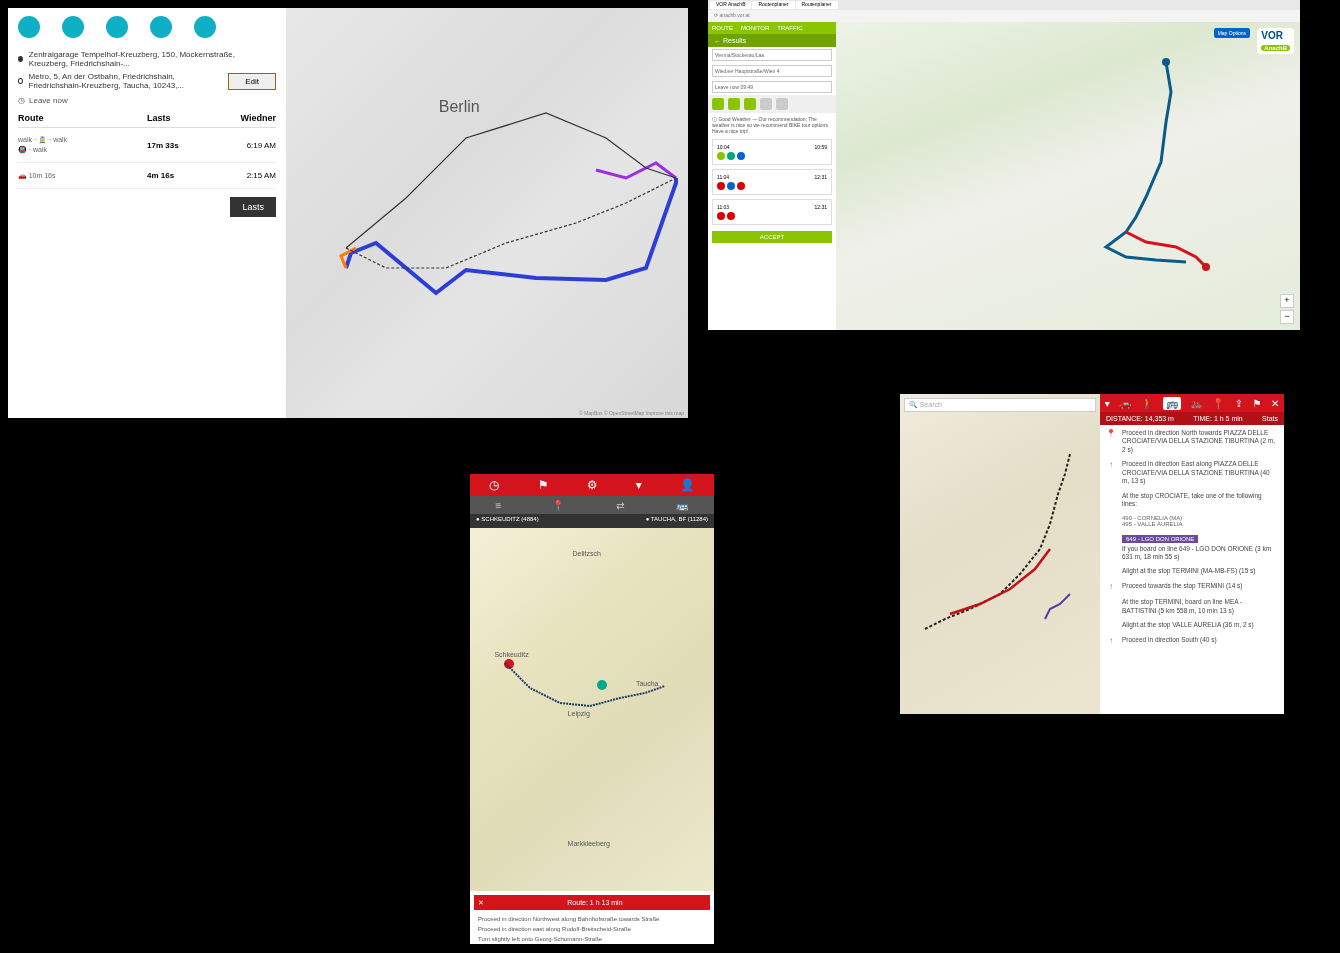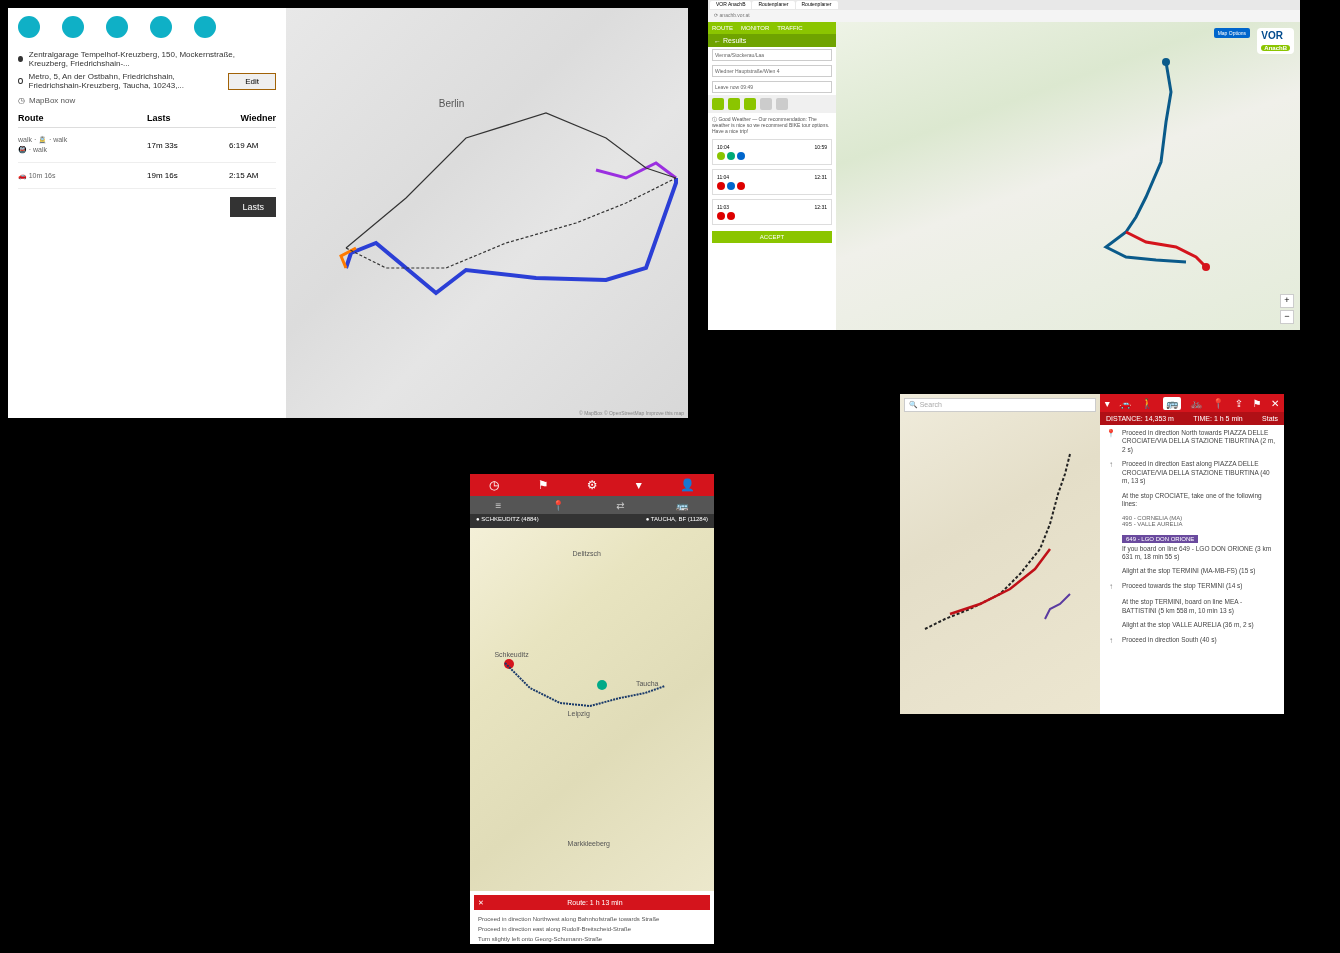--- a/index.html
+++ b/index.html
@@ -14,24 +14,24 @@
 .dot-b { width: 6px; height: 6px; border-radius: 50%; background: #333; }
 .dot-o { width: 6px; height: 6px; border-radius: 50%; border: 1px solid #333; }
 .p1-edit { border: 1px solid #a16207; padding: 3px 16px; font-size: 8px; margin-left: auto; }
 .p1-leave { font-size: 8px; color: #555; margin: 6px 0 8px; display: flex; align-items: center; gap: 4px; }
 .p1-hdr { display: flex; font-size: 9px; font-weight: bold; border-bottom: 1px solid #ddd; padding-bottom: 4px; }
 .p1-hdr span:nth-child(1){ flex: 2; } .p1-hdr span:nth-child(2){ flex: 1; } .p1-hdr span:nth-child(3){ flex: 1; text-align: right; }
 .p1-rt { display: flex; font-size: 8px; padding: 8px 0; border-bottom: 1px solid #eee; align-items: center; }
 .p1-rt.sel { border: 1px solid #0fb0c6; background: #f5feff; padding: 8px 4px; }
 .p1-rt .lines { flex: 2; display: flex; flex-direction: column; gap: 2px; }
 .p1-rt .lines div { font-size: 7px; color: #666; }
-.p1-rt .dur { flex: 1; } .p1-rt .arr { flex: 1; text-align: center; }
+.p1-rt .dur { flex: 1; font-weight: bold; } .p1-rt .arr { flex: 1; text-align: right; }
 .p1-start { background: #333; color: #fff; border: none; padding: 5px 12px; font-size: 9px; float: right; margin-top: 8px; }
 .p1-map { flex: 1; background: linear-gradient(135deg,#e8e8e8,#dcdcdc 40%,#e5e5e5 60%,#d8d8d8); position: relative; }
-.p1-citylabel { position: absolute; left: 38%; top: 22%; font-size: 10px; color: #555; }
+.p1-citylabel { position: absolute; left: 38%; top: 22%; font-size: 16px; color: #555; }
 
 
 .p2 { position: absolute; left: 708px; top: 0; width: 592px; height: 330px; background: #fff; display: flex; flex-direction: column; }
 .p2-tabs { height: 10px; background: #e8e8e8; display: flex; gap: 1px; font-size: 5px; padding: 1px 2px; }
 .p2-tab { background: #fff; padding: 0 6px; border-radius: 2px 2px 0 0; }
 .p2-url { height: 12px; background: #f4f4f4; font-size: 5px; padding: 2px 6px; color: #777; }
 .p2-body { flex: 1; display: flex; }
 .p2-side { width: 128px; display: flex; flex-direction: column; font-size: 6px; }
 .p2-grn { background: #8bc500; color: #fff; padding: 3px 4px; display: flex; gap: 8px; }
 .p2-grn2 { background: #6fa300; color: #fff; padding: 3px 6px; font-size: 7px; }
@@ -95,40 +95,40 @@
       <span class="dot-b"></span>
       <span>Zentralgarage Tempelhof-Kreuzberg, 150, Mockernstraße, Kreuzberg, Friedrichshain-...</span>
     </div>
     <div class="p1-row">
       <span class="dot-o"></span>
       <span>Metro, 5, An der Ostbahn, Friedrichshain, Friedrichshain-Kreuzberg, Taucha, 10243,...</span>
       <button class="p1-edit">Edit</button>
     </div>
     <div class="p1-leave">
       <span>◷</span>
-      <span>MapBox now</span>
+      <span>Leave now</span>
     </div>
     <div class="p1-hdr">
       <span>Route</span>
       <span>Lasts</span>
       <span>Wiedner</span>
     </div>
     <div class="p1-rt">
       <div class="lines">
           <div>walk · 🚊 · walk</div>
           <div>🚇 · walk</div>
         </div>
       <div class="dur">17m 33s</div>
       <div class="arr">6:19 AM</div>
     </div>
     <div class="p1-rt">
       <div class="lines">
           <div>🚗 10m 16s</div>
         </div>
-      <div class="dur">19m 16s</div>
+      <div class="dur">4m 16s</div>
       <div class="arr">2:15 AM</div>
     </div>
     <button class="p1-start">Lasts</button>
   </div>
   <div class="p1-map">
     <span class="p1-citylabel">Berlin</span>
     <svg class="route">
       <polyline points="60,260 65,245 90,235 150,285 180,262 250,270 320,272 360,260 390,175 390,170" stroke="#2b3fd6" stroke-width="4" fill="none"></polyline>
       <polyline points="390,170 370,155 340,170 310,162" stroke="#9b2fe0" stroke-width="3" fill="none"></polyline>
       <polyline points="60,260 55,248 70,240" stroke="#ff7a00" stroke-width="3" fill="none"></polyline>

